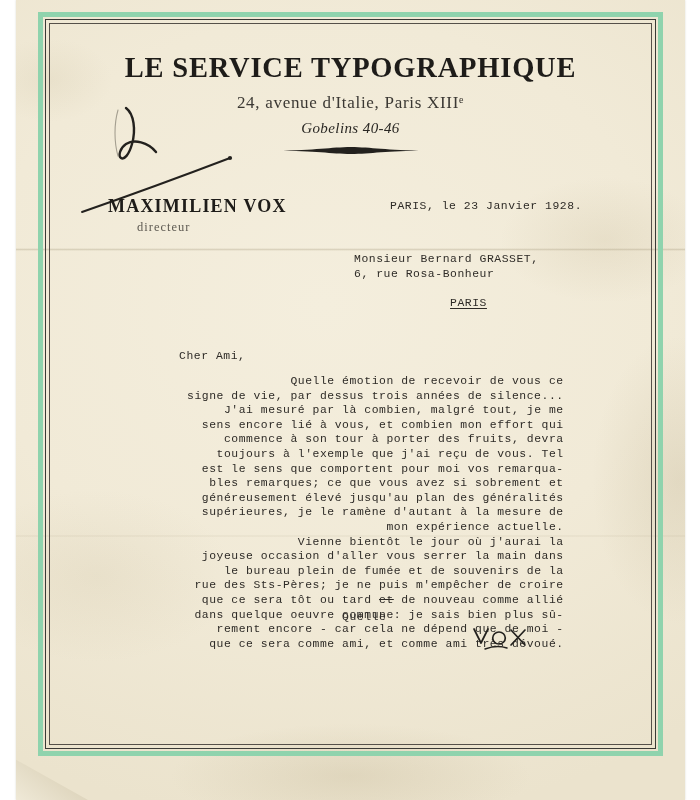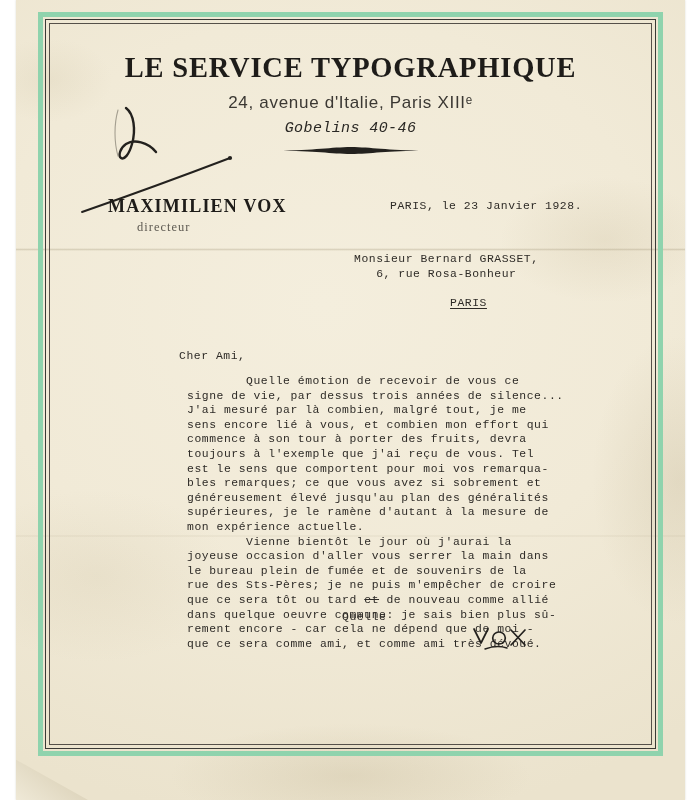--- a/index.html
+++ b/index.html
@@ -95,29 +95,29 @@
   #company-name {
     font-family: "Liberation Serif", serif;
     font-weight: bold;
     font-size: 28.5px;
     letter-spacing: 0.8px;
     color: #1e1c19;
     white-space: nowrap;
   }
   #address-line {
     margin-top: 9px;
-    font-family: Liberation Sans, sans-serif;
+    font-family: Liberation Serif, serif;
     font-size: 17px;
     letter-spacing: 0.7px;
     color: #3b3833;
     white-space: nowrap;
   }
   #phone-line {
     margin-top: 7px;
-    font-family: Liberation Mono, monospace;
+    font-family: Liberation Serif, serif;
     font-style: italic;
     font-size: 15px;
     letter-spacing: 0.4px;
     color: #2a2824;
   }
   #ornament {
     margin: 9px auto 0 auto;
     width: 150px;
     height: 9px;
   }
@@ -151,20 +151,21 @@
   }
 
   
   .tw {
     font-family: "Liberation Mono", "DejaVu Sans Mono", monospace;
     font-size: 11.4px;
     line-height: 14.6px;
     letter-spacing: 0.55px;
     color: #2e2b27;
     white-space: pre;
+    text-align: right;
   }
 
   #date-line { position: absolute; left: 374px; top: 199px; }
 
   #recipient-block { position: absolute; left: 338px; top: 252px; }
   #recipient-city { text-decoration: underline; text-underline-offset: 2px; }
 
   #salutation { position: absolute; left: 163px; top: 349px; }
 
   #body-block { position: absolute; left: 171px; top: 374px; }
@@ -215,21 +216,21 @@
 
   <div id="sender-block">
     <div id="sender-name">MAXIMILIEN VOX</div>
     <div id="sender-role">directeur</div>
   </div>
 
   <div id="date-line" class="tw">PARIS, le 23 Janvier 1928.</div>
 
   <div id="recipient-block">
     <div class="tw">Monsieur Bernard GRASSET,</div>
-    <div class="tw" style="text-align:center;">6, rue Rosa-Bonheur</div>
+    <div class="tw" style="text-align:left;">6, rue Rosa-Bonheur</div>
     <div class="tw" style="text-align:center;">
       <span id="recipient-city">PARIS</span>
     </div>
   </div>
 
   <div id="salutation" class="tw">Cher Ami,</div>
 
   <div id="body-block">
     <div class="tw" id="para1"><div>        Quelle émotion de recevoir de vous ce</div><div>signe de vie, par dessus trois années de silence...</div><div>J'ai mesuré par là combien, malgré tout, je me</div><div>sens encore lié à vous, et combien mon effort qui</div><div>commence à son tour à porter des fruits, devra</div><div>toujours à l'exemple que j'ai reçu de vous. Tel</div><div>est le sens que comportent pour moi vos remarqua-</div><div>bles remarques; ce que vous avez si sobrement et</div><div>généreusement élevé jusqu'au plan des généralités</div><div>supérieures, je le ramène d'autant à la mesure de</div><div>mon expérience actuelle.</div></div>
     <div class="tw" id="para2"><div>        Vienne bientôt le jour où j'aurai la</div><div>joyeuse occasion d'aller vous serrer la main dans</div><div>le bureau plein de fumée et de souvenirs de la</div><div>rue des Sts-Pères; je ne puis m'empêcher de croire</div><div><span>que ce sera tôt ou tard </span><span class="strike">et</span><span> de nouveau comme allié</span></div><div>dans quelque oeuvre commune: je sais bien plus sû-</div><div>rement encore - car cela ne dépend que de moi -</div><div>que ce sera comme ami, et comme ami très dévoué.</div></div>

